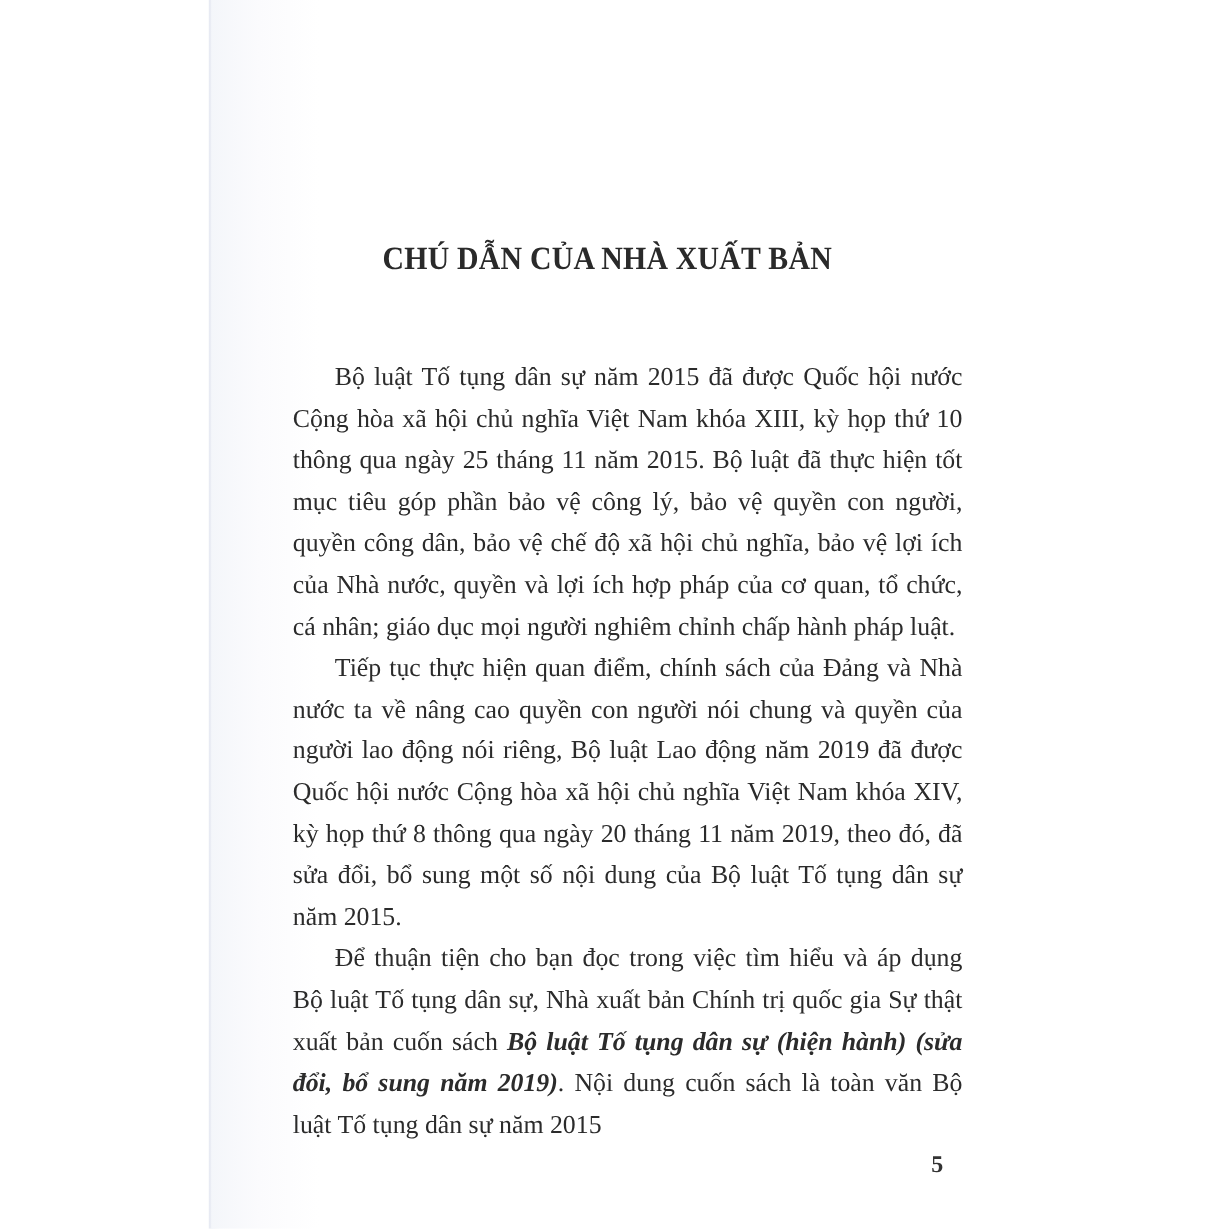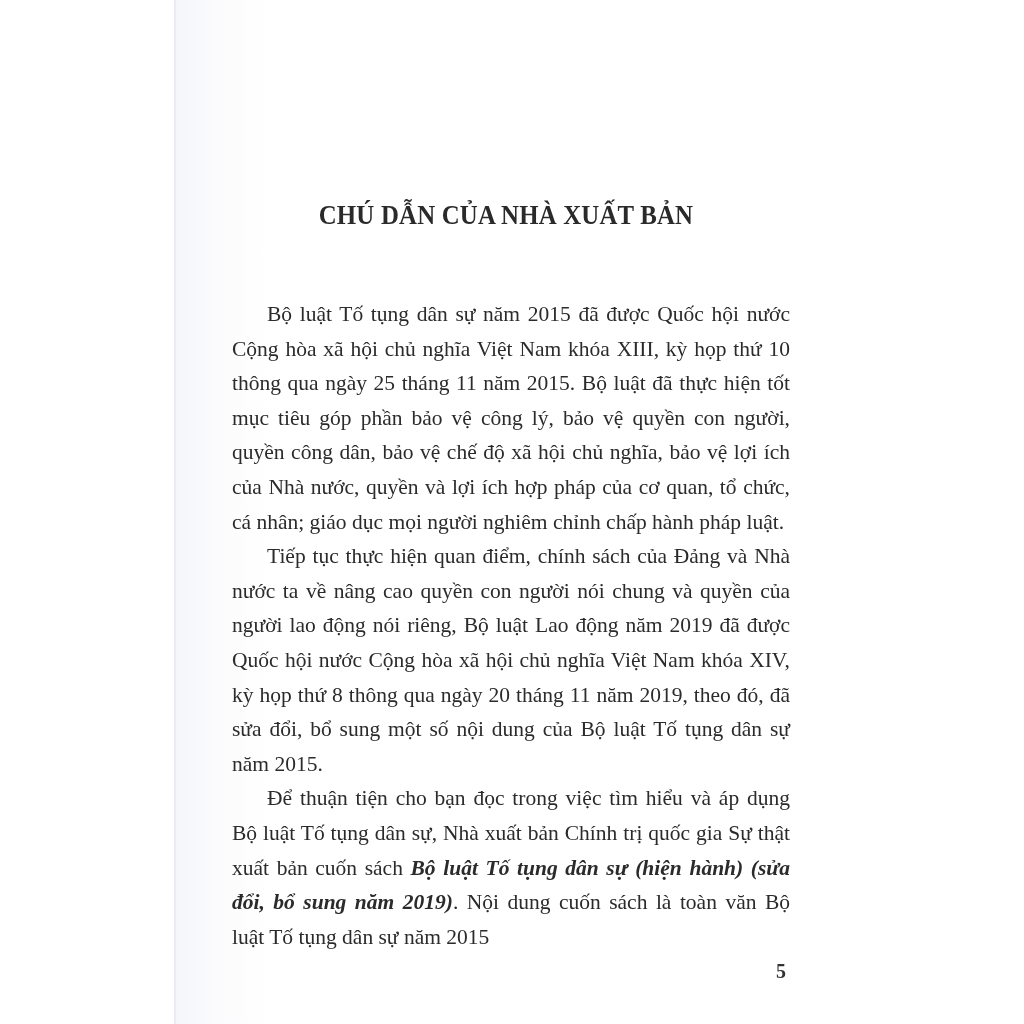--- a/index.html
+++ b/index.html
@@ -18,21 +18,21 @@
   }
   .heading {
     position: absolute; left: 176px; width: 660px; top: 200px;
     text-align: center;
     font-family: "Liberation Serif", serif;
     font-weight: bold; font-size: 27px; color: #2a2a2a;
     letter-spacing: 0.2px;
     transform: scaleX(0.92);
   }
   .body-text {
-    position: absolute; left: 232px; top: 297px; width: 558px;
+    position: absolute; left: 244px; top: 297px; width: 558px;
     font-family: "Liberation Serif", serif;
     font-size: 21.5px; line-height: 34.6px; color: #2b2b2b;
     text-align: justify; text-align-last: auto;
   }
   .body-text p { margin: 0; text-indent: 35px; }
   .body-text em { font-weight: bold; font-style: italic; }
   .page-number {
     position: absolute; left: 776px; top: 960px;
     font-family: "Liberation Serif", serif;
     font-size: 20px; font-weight: bold; color: #333;

